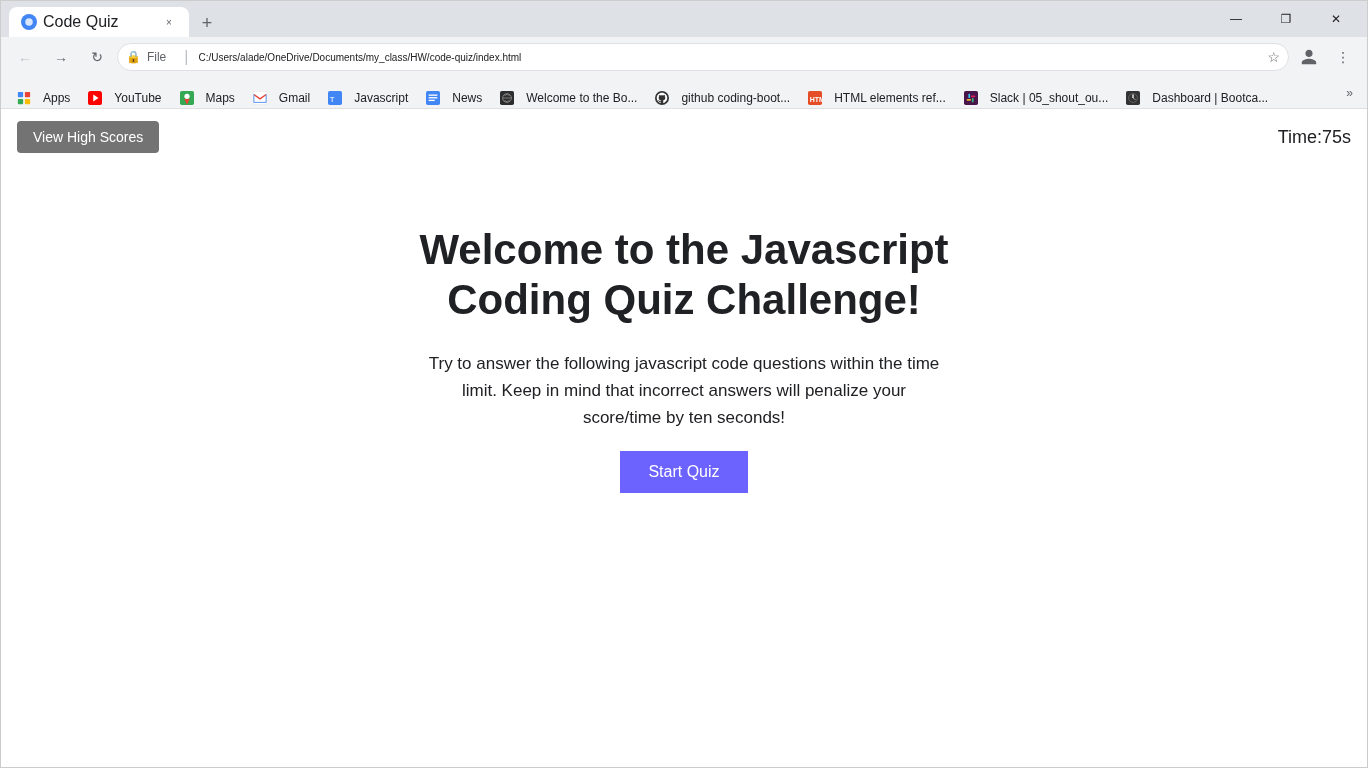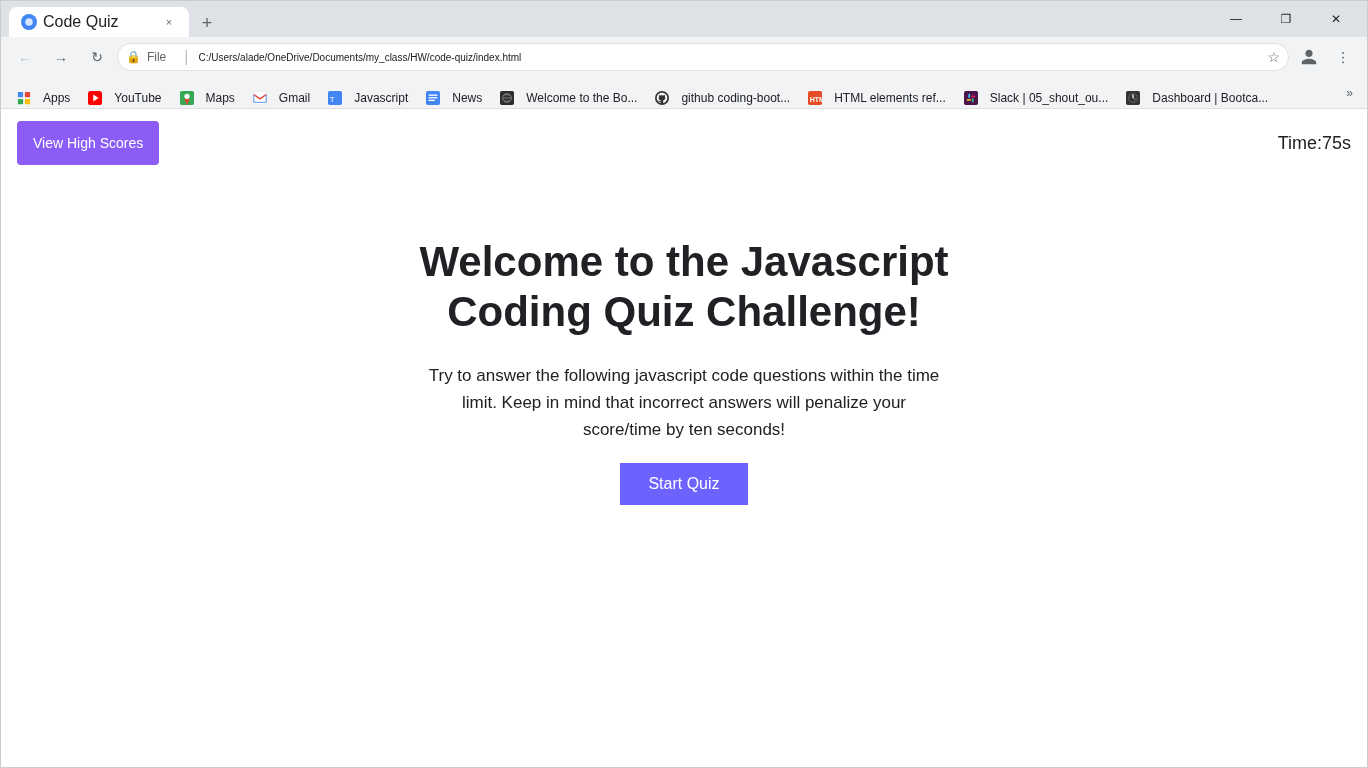--- a/index.html
+++ b/index.html
@@ -225,25 +225,25 @@
     }
 
     .page-header {
       display: flex;
       justify-content: space-between;
       align-items: center;
       padding: 12px 16px;
     }
 
     .view-high-scores-btn {
-      background: #8b5cf6;
+      background: #737373;
       color: #fff;
       border: none;
       border-radius: 4px;
-      padding: 14px 16px;
+      padding: 8px 16px;
       font-size: 14px;
       cursor: pointer;
       font-weight: 500;
     }
 
     .timer-display {
       font-size: 18px;
       color: #202124;
       font-weight: 500;
     }

